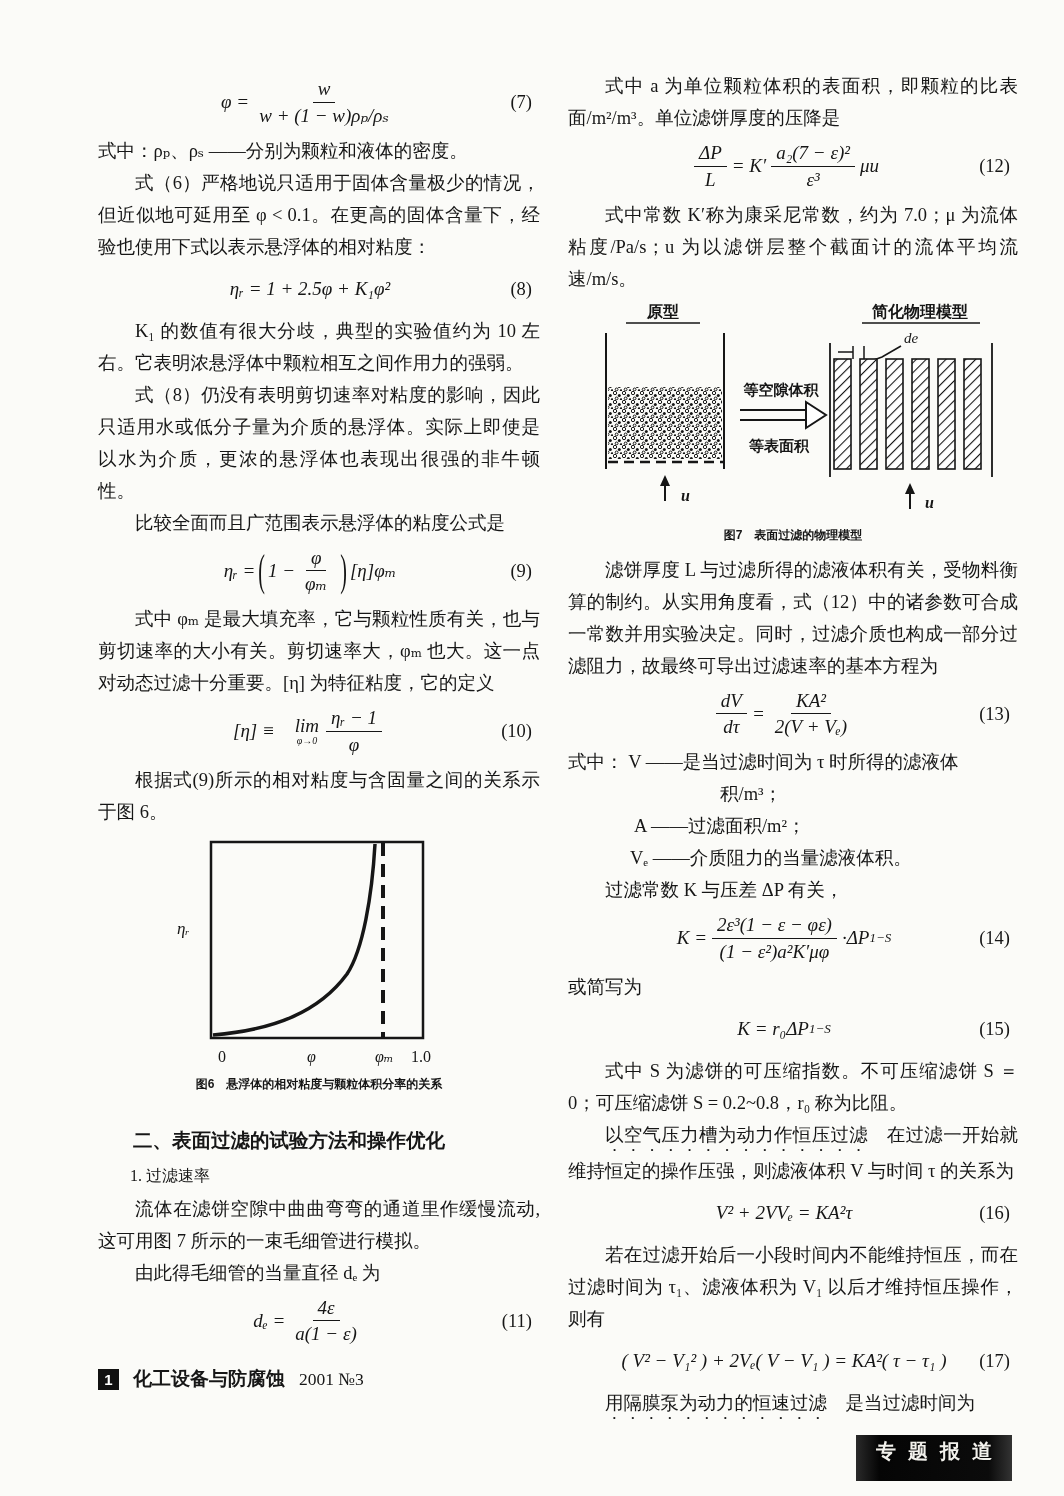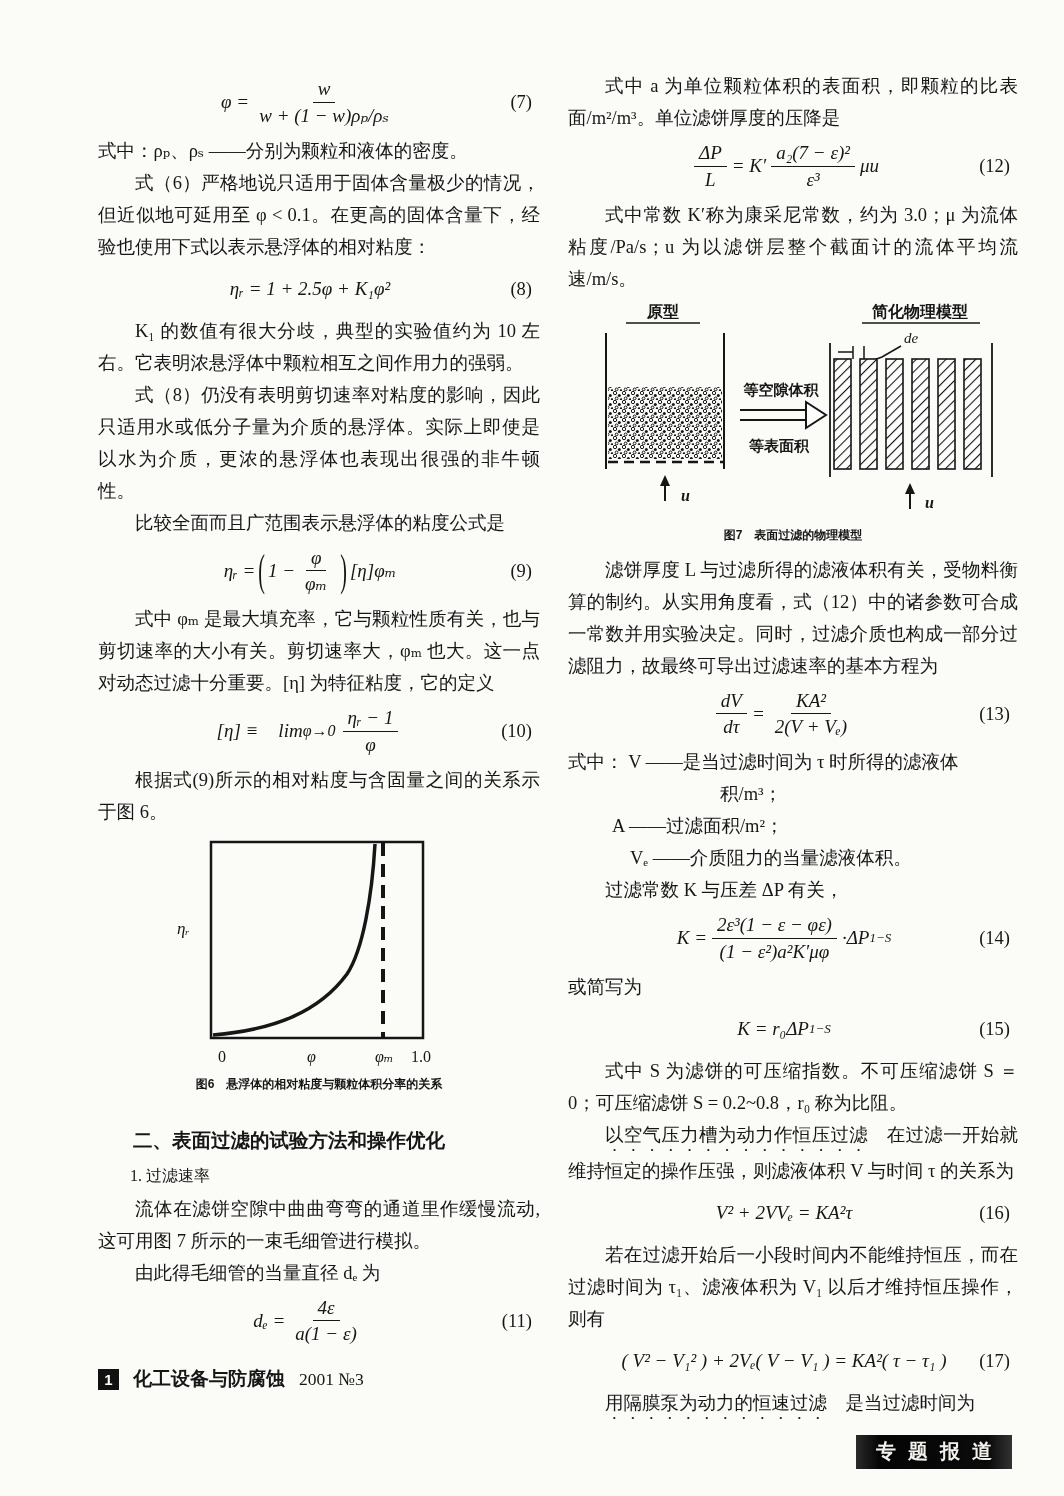--- a/index.html
+++ b/index.html
@@ -17,22 +17,22 @@
   p{margin:0;font-size:18.5px;line-height:32px;text-align:justify;}
   p.ind{text-indent:2em;}
   
   .eq{position:relative;display:flex;align-items:center;justify-content:center;
       margin:7px 18px 7px 0;font-size:19px;font-style:italic;min-height:38px;}
   .eqno{position:absolute;right:-10px;top:50%;transform:translateY(-50%);
         font-style:normal;font-size:18.5px;}
   .frac{display:inline-flex;flex-direction:column;align-items:center;margin:0 5px;}
   .frac .fn{padding:0 5px 1px;border-bottom:1.6px solid #161616;line-height:1.25;}
   .frac .fd{padding:1px 5px 0;line-height:1.25;}
-  .lim{display:inline-flex;flex-direction:row;align-items:center;margin:0 2px 0 20px;line-height:1.05;text-align:center;}
-  .lim .ls{font-size:16px;}
+  .lim{display:inline-flex;flex-direction:column;align-items:center;margin:0 2px 0 20px;line-height:1.05;text-align:center;}
+  .lim .ls{font-size:10px;}
   .bigp{display:inline-block;transform:scaleY(2.2);font-style:normal;margin:0 3px;font-size:20px;}
   .sup{font-size:13px;vertical-align:7px;}
   .emph{-webkit-text-emphasis:filled dot #161616;text-emphasis:filled dot #161616;
         -webkit-text-emphasis-position:under right;text-emphasis-position:under right;}
   
   .sec{font-family:"Liberation Sans","DejaVu Sans",sans-serif;font-weight:bold;
        font-size:19.5px;margin:34px 0 12px;text-indent:1.8em;}
   .subsec{font-size:16px;margin:4px 0 6px;text-indent:2em;}
   .fig{text-align:center;margin:6px 0 0;}
   .figcap{font-family:"Liberation Sans","DejaVu Sans",sans-serif;font-weight:bold;
@@ -41,21 +41,21 @@
   .pfoot{display:flex;align-items:center;gap:14px;margin-top:20px;font-size:18px;}
   .numbox{width:21px;height:21px;background:#111;color:#fff;display:flex;
           align-items:center;justify-content:center;font-weight:bold;font-size:15px;
           font-family:"Liberation Sans","DejaVu Sans",sans-serif;}
   .journal{font-family:"Liberation Sans","DejaVu Sans",sans-serif;font-weight:bold;font-size:19px;}
   .issue{font-size:17.5px;}
   .banner{margin:12px 6px 0 auto;width:fit-content;
           background:linear-gradient(90deg,#2a2a2a,#050505 15%,#0b0b0b 85%,#333);
           color:#f2f1ec;font-family:"Liberation Sans","DejaVu Sans",sans-serif;
           font-weight:bold;font-size:20px;letter-spacing:12px;
-          padding:3px 8px 4px 20px;text-shadow:0 0 2px #000;}
+          padding:3px 8px 16px 20px;text-shadow:0 0 2px #000;}
   svg text{font-family:"Liberation Serif","DejaVu Serif",serif;fill:#161616;}
   svg .cjk{font-family:"Liberation Sans","DejaVu Sans",sans-serif;font-weight:bold;}
 </style>
 </head>
 <body>
 
 <div class="page">
 
   <div class="col col-left">
 
@@ -157,21 +157,21 @@
       </span>
       <span>= K′</span>
       <span class="frac">
         <span class="fn">a₂(7 − ε)²</span>
         <span class="fd">ε³</span>
       </span>
       <span>μu</span>
       <span class="eqno">(12)</span>
     </div>
 
-    <p class="ind">式中常数 K′称为康采尼常数，约为 3.0；μ 为流体粘度/Pa/s；u 为以滤饼层整个截面计的流体平均流速/m/s。</p>
+    <p class="ind">式中常数 K′称为康采尼常数，约为 7.0；μ 为流体粘度/Pa/s；u 为以滤饼层整个截面计的流体平均流速/m/s。</p>
 
     <div class="fig">
       <svg width="450" height="222" viewBox="0 0 450 222">
         <defs>
           <pattern id="dots" width="9" height="9" patternUnits="userSpaceOnUse">
             <circle cx="2" cy="2" r="1.7" fill="none" stroke="#161616" stroke-width="1"></circle>
             <circle cx="6.3" cy="4.6" r="1.5" fill="#161616"></circle>
             <circle cx="3.6" cy="7.4" r="1.4" fill="none" stroke="#161616" stroke-width="1"></circle>
             <circle cx="8" cy="8.4" r="1.2" fill="#161616"></circle>
           </pattern>
@@ -229,21 +229,21 @@
       <span>=</span>
       <span class="frac">
         <span class="fn">KA²</span>
         <span class="fd">2(V + Vₑ)</span>
       </span>
       <span class="eqno">(13)</span>
     </div>
 
     <p>式中： V ——是当过滤时间为 τ 时所得的滤液体</p>
     <p style="margin-left:152px">积/m³；</p>
-    <p style="margin-left:44px">A ——过滤面积/m²；</p>
+    <p style="margin-left:66px">A ——过滤面积/m²；</p>
     <p style="margin-left:62px">Vₑ ——介质阻力的当量滤液体积。</p>
 
     <p class="ind">过滤常数 K 与压差 ΔP 有关，</p>
 
     <div class="eq">
       <span>K =</span>
       <span class="frac">
         <span class="fn">2ε³(1 − ε − φε)</span>
         <span class="fd">(1 − ε²)a²K′μφ</span>
       </span>

